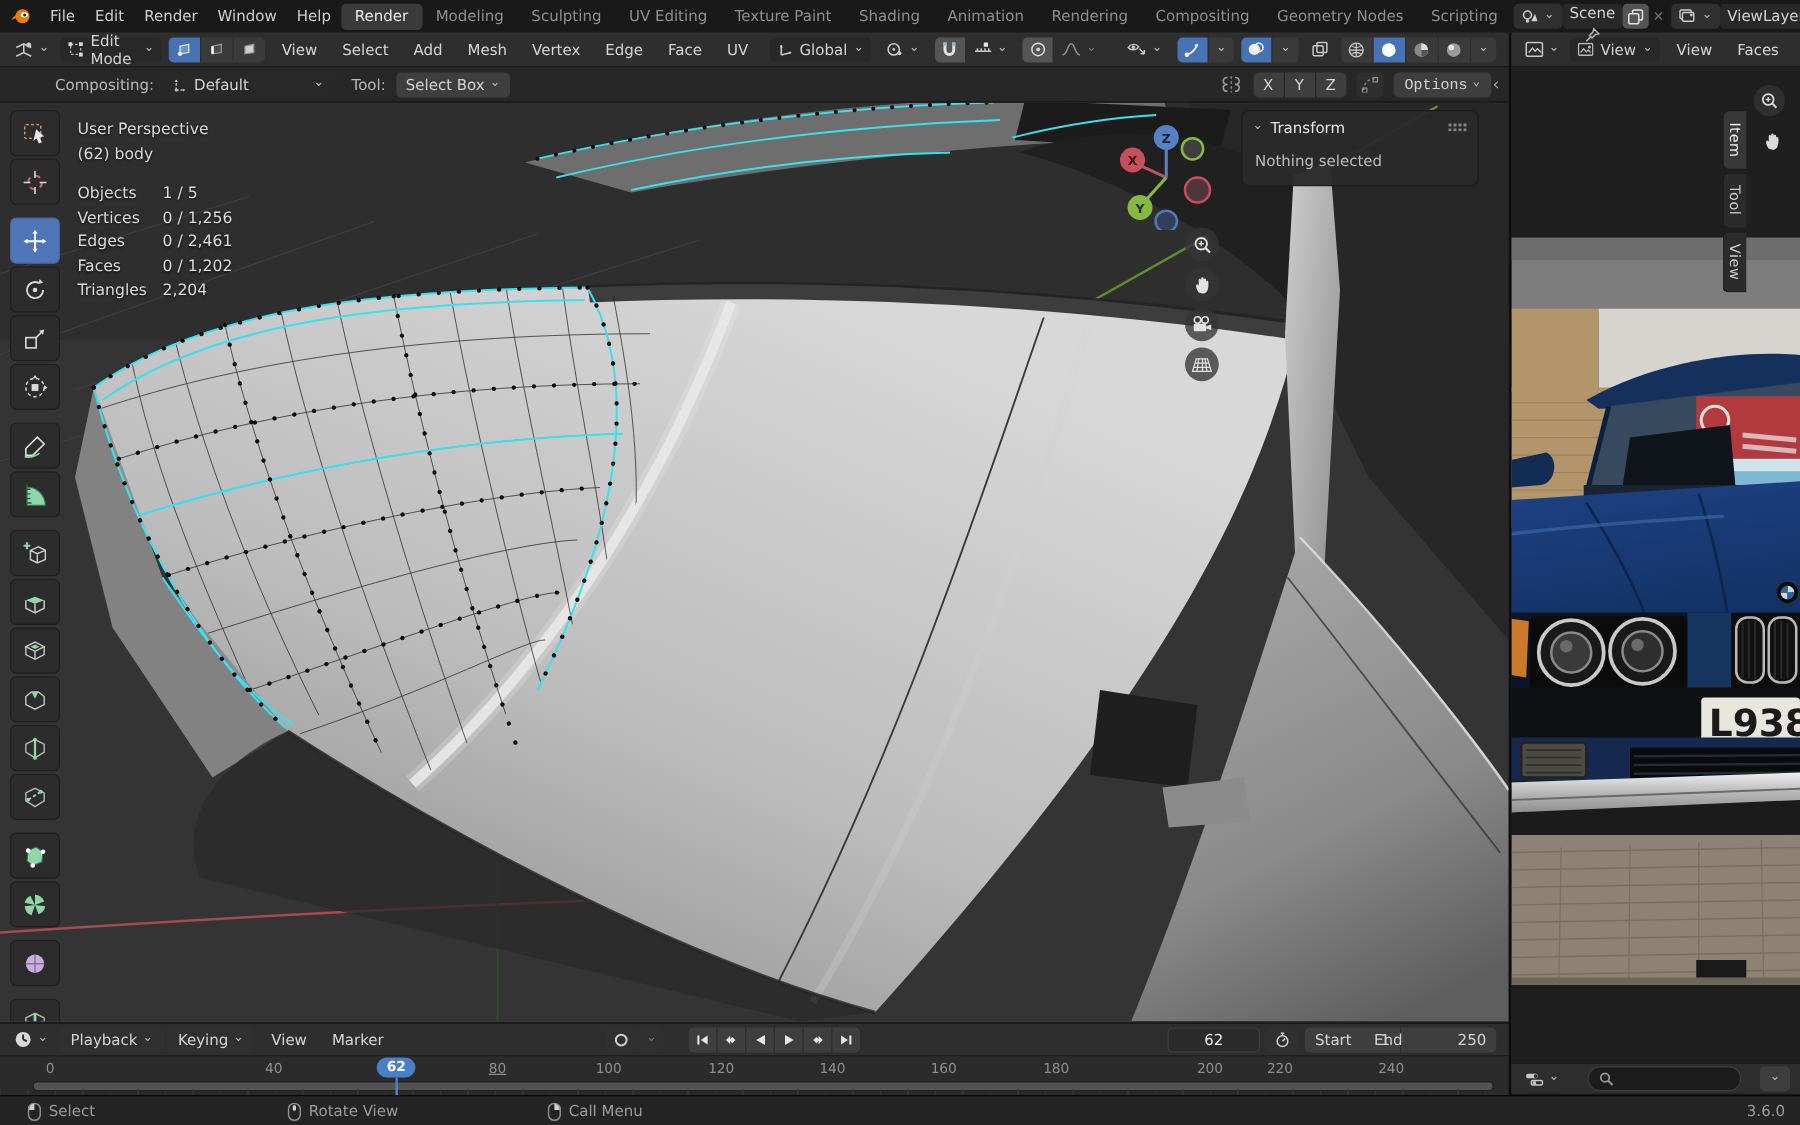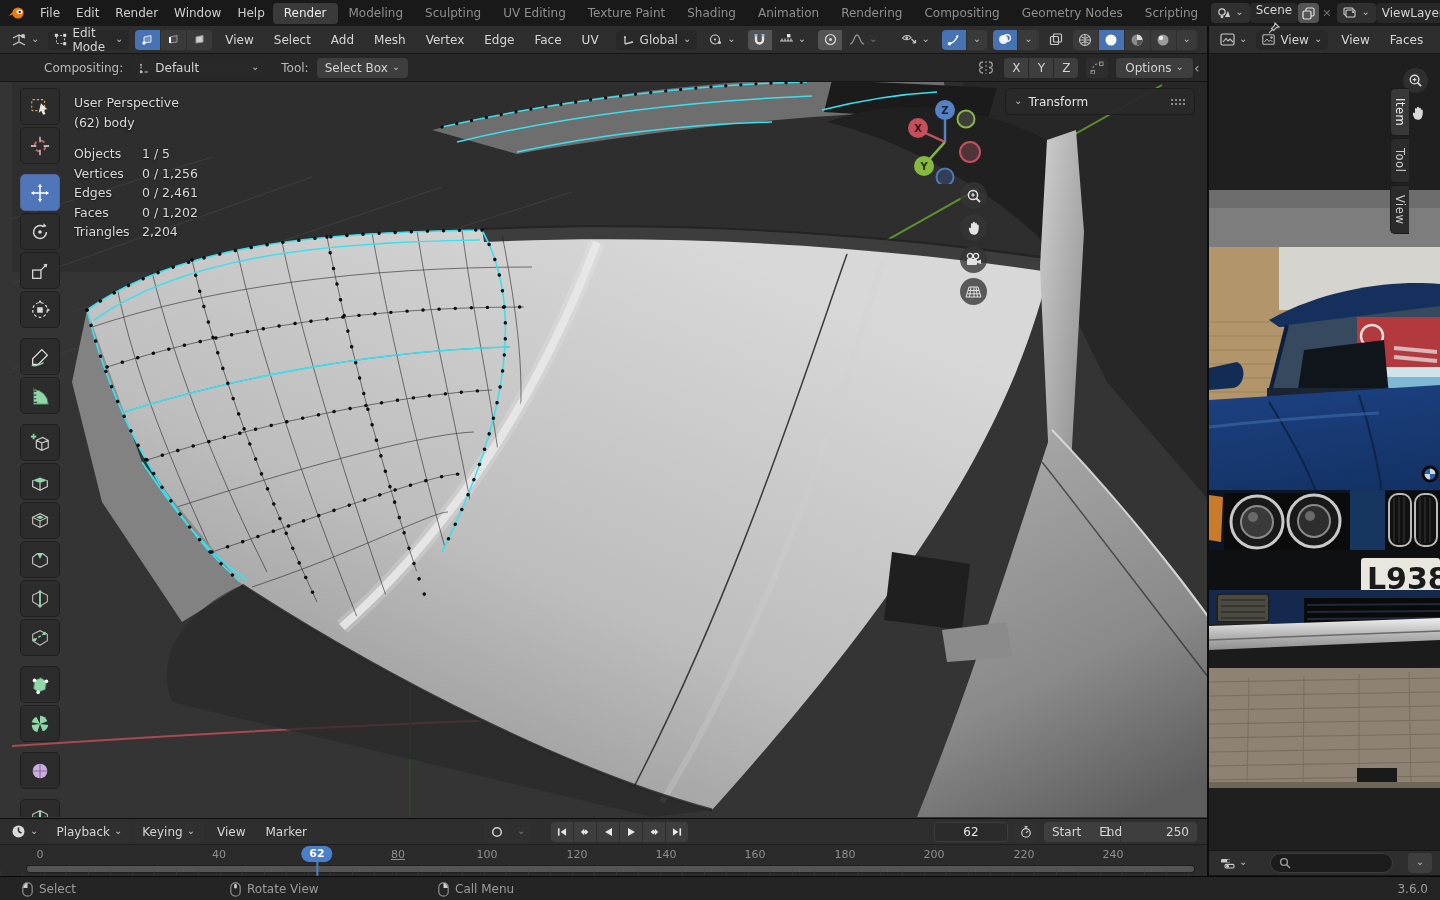--- a/index.html
+++ b/index.html
@@ -20,21 +20,21 @@
   .ehead{position:absolute;height:28px;background:#2e2e2e;border-bottom:1px solid #161616;display:flex;align-items:center;gap:6px;padding:0 8px;box-sizing:border-box;z-index:20;}
   .etools{position:absolute;height:28px;background:#272727;border-bottom:1px solid #161616;display:flex;align-items:center;gap:8px;padding:0 10px;box-sizing:border-box;z-index:20;}
   .hmenu{padding:0 7px;color:#d6d6d6;white-space:nowrap;}
   .lbl{color:#b9b9b9;}
   .grp{display:inline-flex;gap:1px;}
   .grp .btn{border-radius:0;}
   .grp .btn:first-child{border-radius:4px 0 0 4px;}
   .grp .btn:last-child{border-radius:0 4px 4px 0;}
   .grp .btn:only-child{border-radius:4px;}
   
-  .vpcanvas{position:absolute;left:0;top:82px;width:1403px;height:735px;overflow:hidden;background:#343434;margin-left:12px;}
+  .vpcanvas{position:absolute;left:0;top:82px;width:1403px;height:735px;overflow:hidden;background:#343434;}
   .tools{position:absolute;left:8px;top:6px;width:40px;display:flex;flex-direction:column;gap:2px;z-index:10;}
   .tool{width:40px;height:37px;background:#2c2c2c;border:1px solid #1f1f1f;border-radius:5px;display:flex;align-items:center;justify-content:center;box-sizing:border-box;}
   .tool.active{background:#4f76b8;border-color:#55639c;}
   .tgap{height:6px;}
   .stats{position:absolute;left:62px;top:11px;color:#dadada;font-size:12.5px;line-height:19.5px;text-shadow:0 1px 2px rgba(0,0,0,.65);z-index:5;}
   .stats .srow{display:flex;}
   .stats .sl{width:56px;}
   .stats .sv{margin-left:12px;}
   .navgz{position:absolute;left:886px;top:8px;width:94px;height:94px;z-index:6;}
   .vbtn{position:absolute;width:27px;height:27px;border-radius:50%;background:rgba(52,52,52,.78);display:flex;align-items:center;justify-content:center;z-index:6;}
@@ -325,21 +325,21 @@
           <span>Z</span>
         </span>
     </span>
     <span class="btn" style="background:#2e2e2e;padding:0 4px;">
       <svg width="14" height="13" viewBox="0 0 14 13">
           <path d="M2,11 C2,5 6,2 11,2" fill="none" stroke="#8e8e8e" stroke-width="1.2" stroke-dasharray="2 2"></path>
           <rect x="9.5" y="1" width="3.5" height="3.5" fill="none" stroke="#8e8e8e"></rect>
           <rect x="1" y="9.5" width="3.5" height="3.5" fill="none" stroke="#8e8e8e"></rect>
         </svg>
     </span>
-    <span class="btn" style="padding:0 9px;margin-right:4px;">
+    <span class="btn" style="padding:0 9px;margin-right:4px;font-family:Liberation Mono, monospace;">
       <span>Options</span>
       <span class="caret">⌄</span>
     </span>
   </div>
   <span class="collapse">‹</span>
 
   <div class="vpcanvas">
     <svg width="1207" height="735" viewBox="0 0 1207 735">
       <defs>
         <linearGradient id="hood" x1="0.75" y1="0.1" x2="0.15" y2="0.95">
@@ -630,20 +630,21 @@
           <path d="M4,2 L13,2 L16,12 L1,12 Z M6,2 L4.5,12 M9,2 L9,12 M11,2 L12.5,12 M3,5.5 L14,5.5 M2.2,8.8 L15,8.8" stroke="#e2e2e2" stroke-width="1" fill="none"></path>
         </svg>
       </div>
 
     <div class="tpanel">
       <div class="ph">
         <span class="caret">⌄</span>
         <span>Transform</span>
         <span class="grip"></span>
       </div>
+      <div class="pb">Nothing selected</div>
     </div>
 
     <div class="vtabs">
       <span class="vtab active">Item</span>
       <span class="vtab">Tool</span>
       <span class="vtab">View</span>
     </div>
   </div>
 
   <div class="tl">
@@ -738,21 +739,21 @@
       <span class="tick" style="left:40px;">0</span>
       <span class="tick" style="left:129px;margin-top:43px;">20</span>
       <span class="tick" style="left:219px;">40</span>
       <span class="tick" style="left:308px;">60</span>
       <span class="tick" style="left:398px;text-decoration:underline;">80</span>
       <span class="tick" style="left:487px;">100</span>
       <span class="tick" style="left:577px;">120</span>
       <span class="tick" style="left:666px;text-align:center;">140</span>
       <span class="tick" style="left:755px;">160</span>
       <span class="tick" style="left:845px;">180</span>
-      <span class="tick" style="left:934px;">200</span>
+      <span class="tick" style="left:968px;">200</span>
       <span class="tick" style="left:1024px;">220</span>
       <span class="tick" style="left:1113px;">240</span>
       <div class="sbar">
           <div class="hnd"></div>
         </div>
       <div class="kfstrip"></div>
       <div class="playhead">
         <span class="phbadge">62</span>
         <span class="phline"></span>
       </div>

